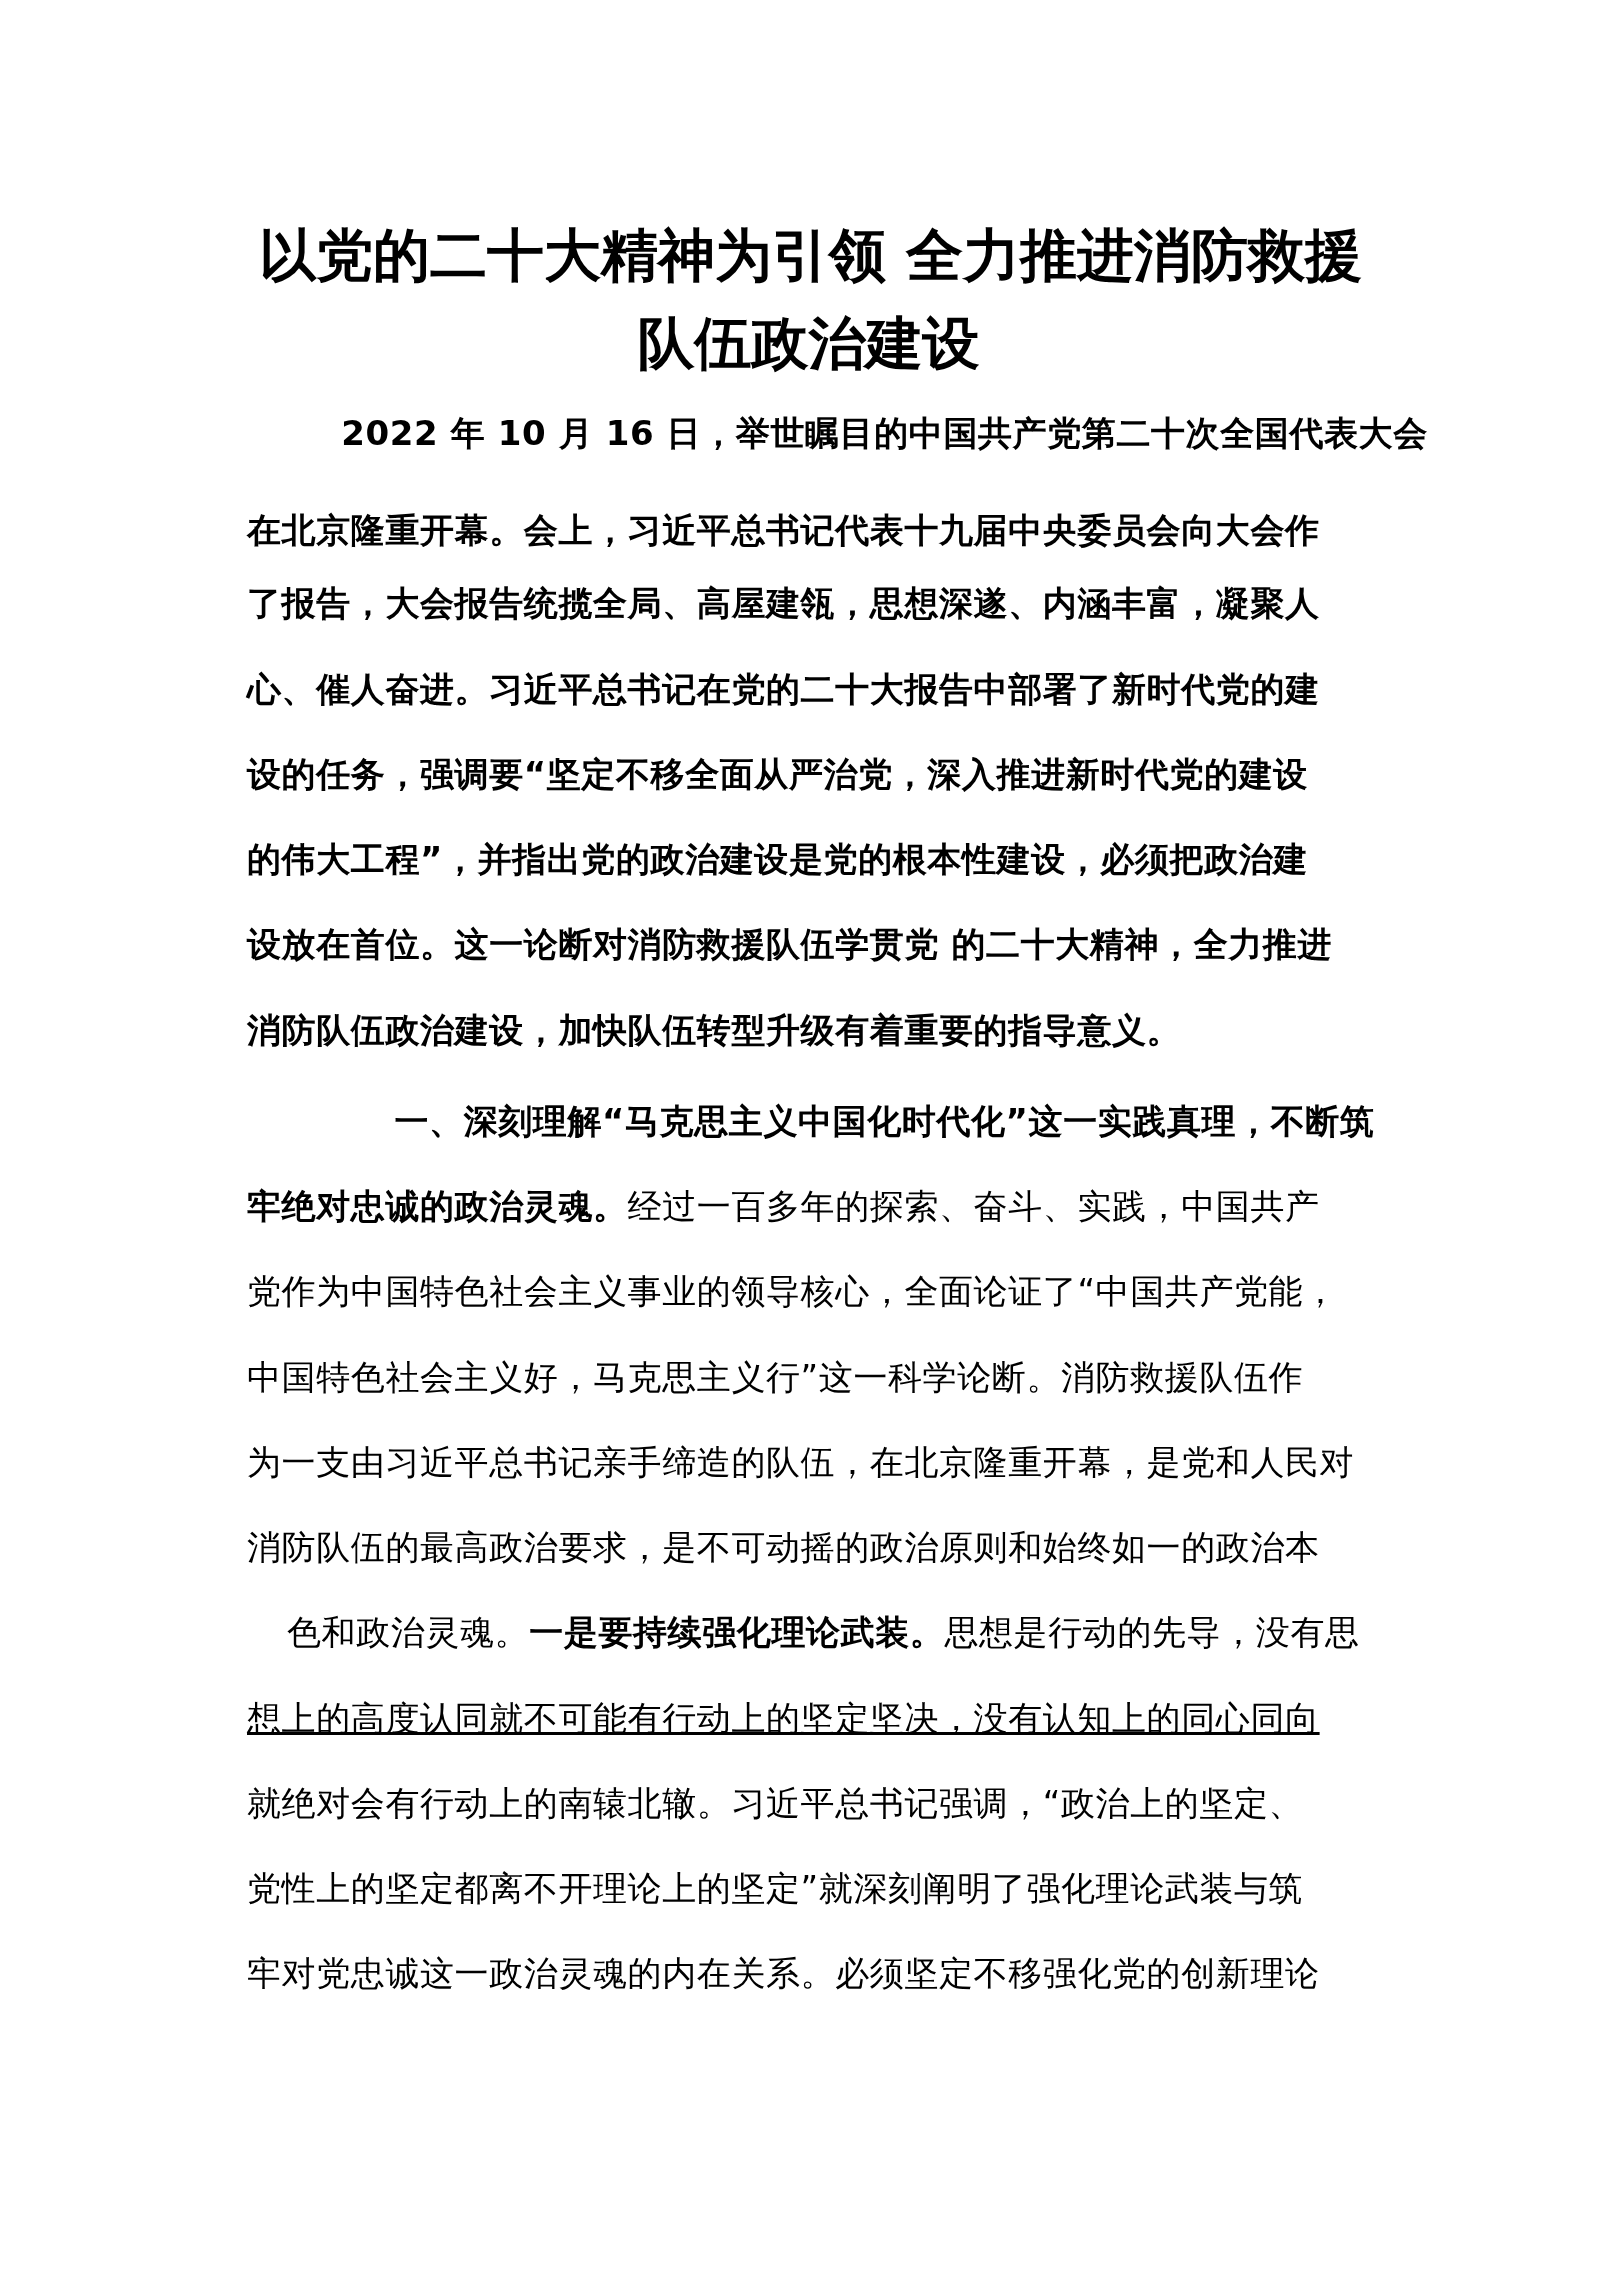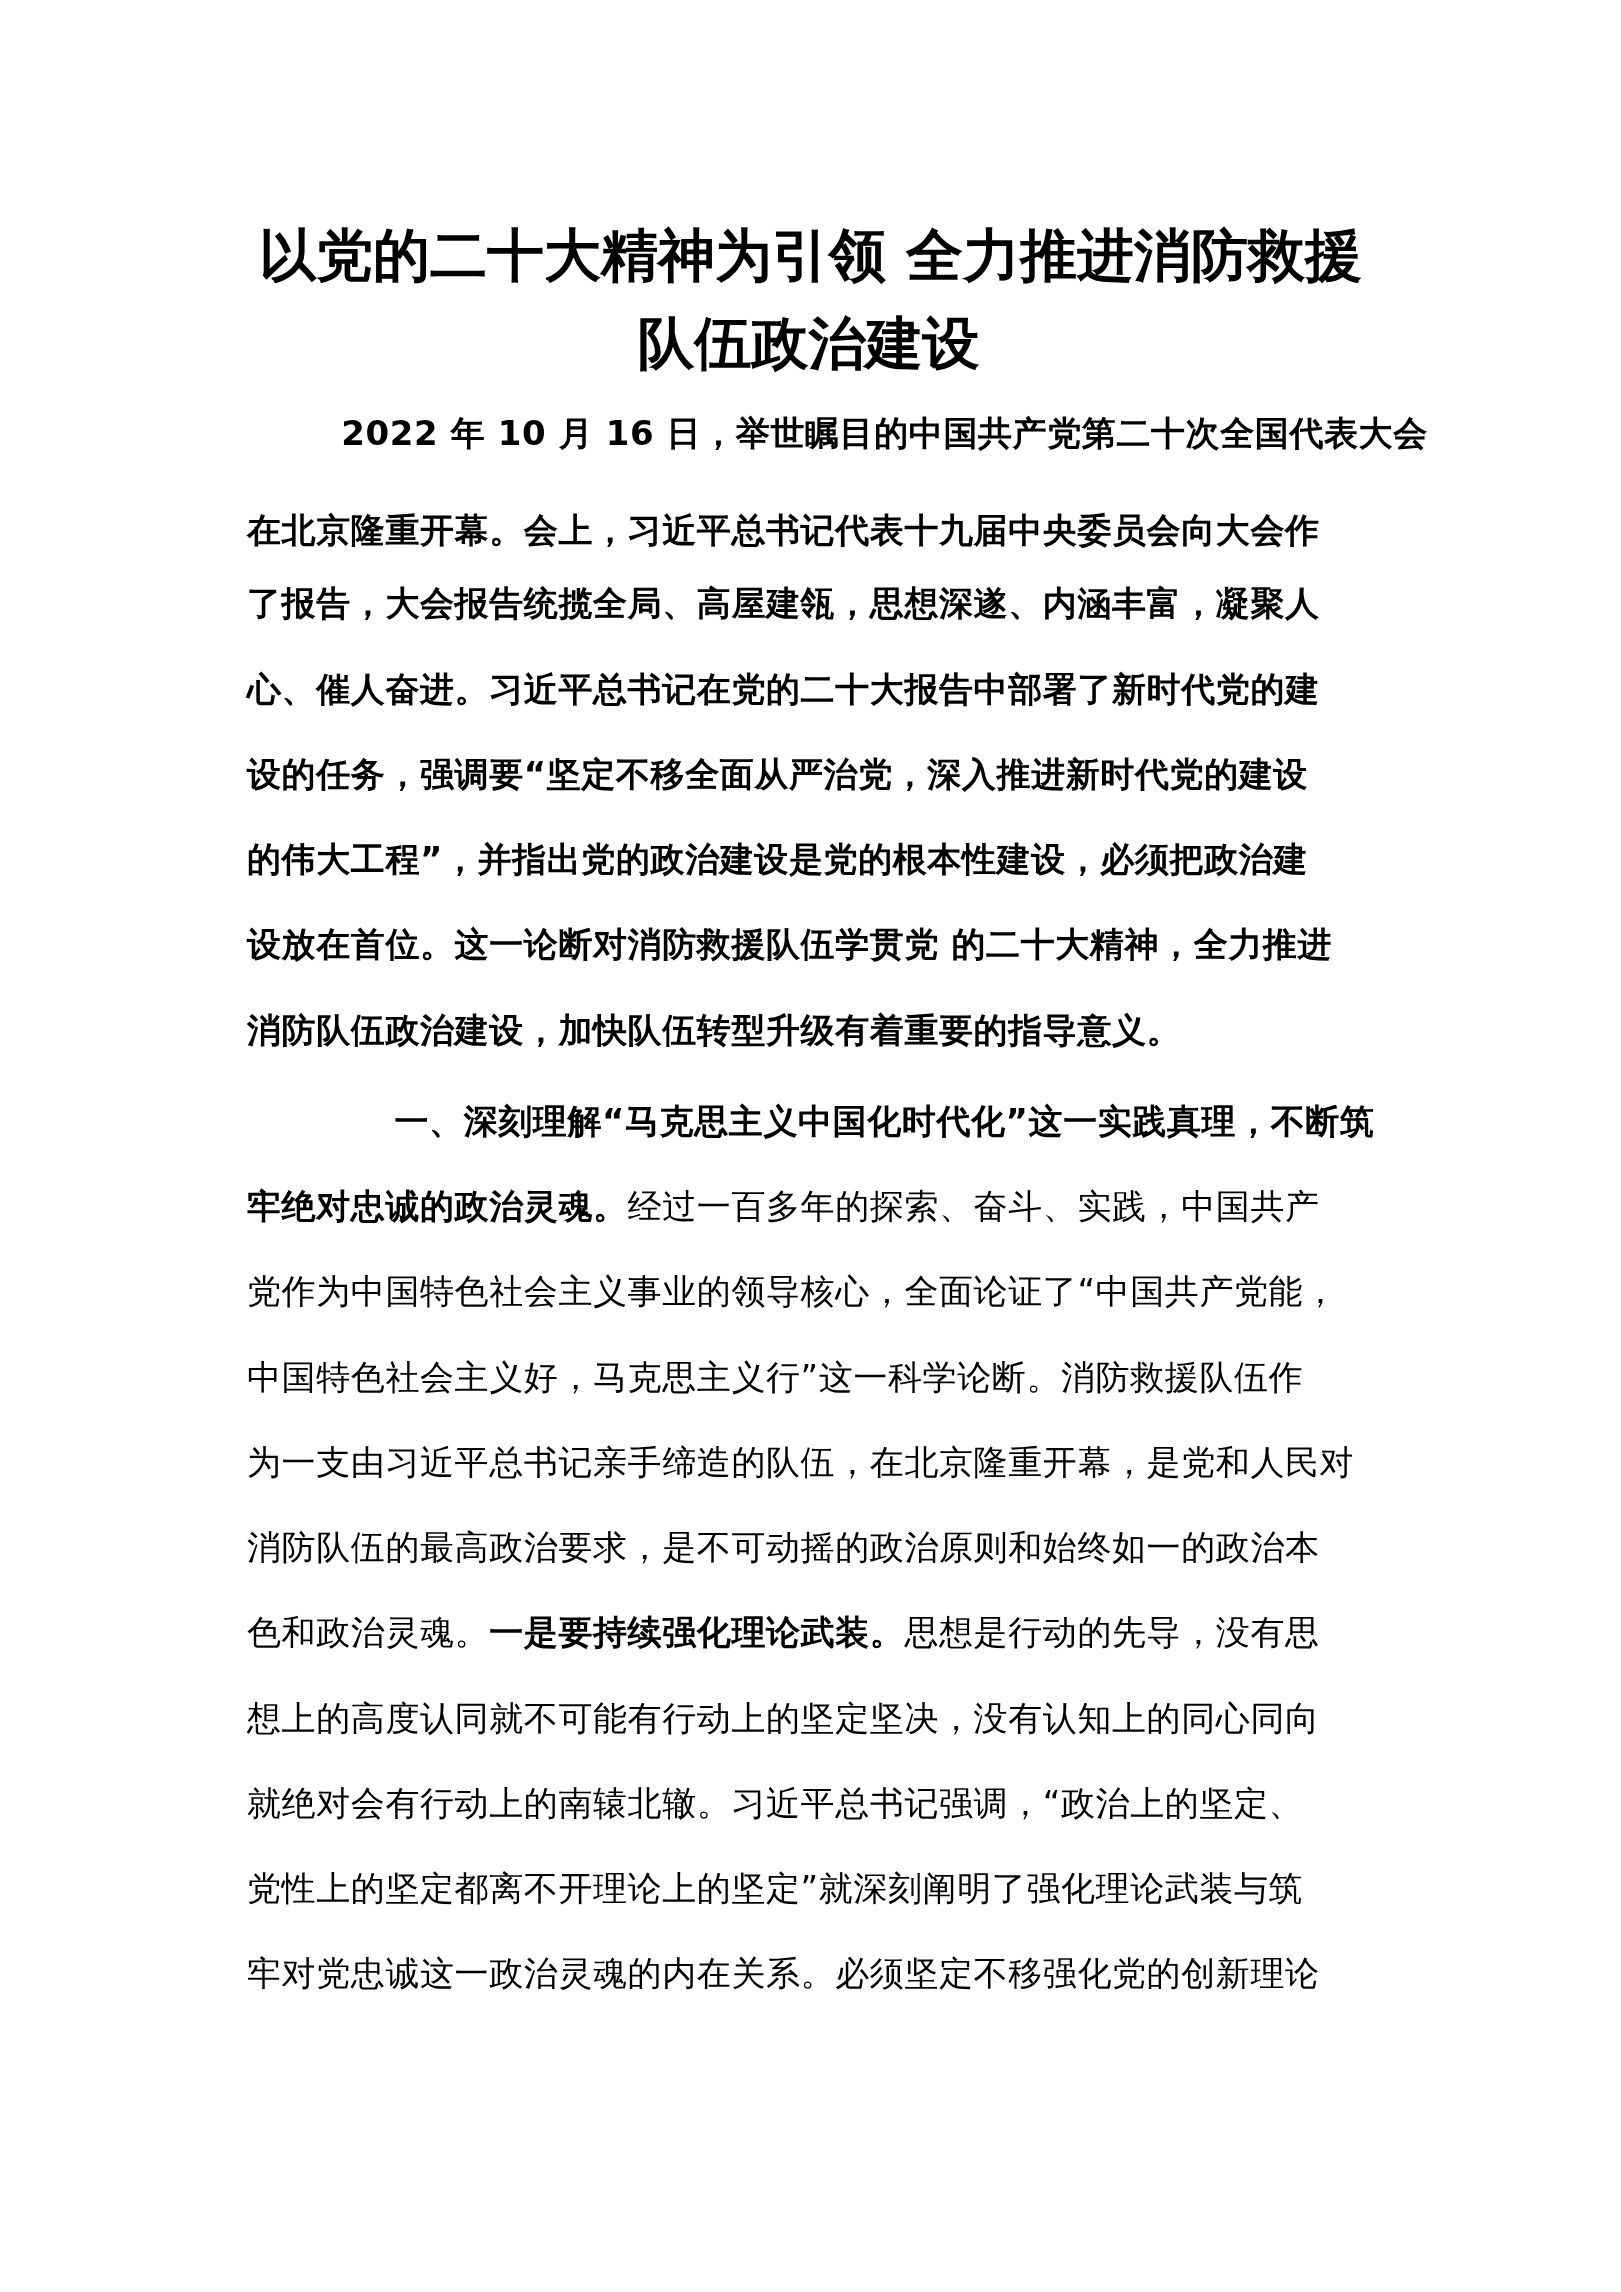--- a/index.html
+++ b/index.html
@@ -39,23 +39,23 @@
 
   <div>
     <div class="line b indent" style="top:1098px;">一、深刻理解“马克思主义中国化时代化”这一实践真理，不断筑</div>
     <div class="line" style="top:1183px;">
       <span class="b">牢绝对忠诚的政治灵魂。</span><span class="r">经过一百多年的探索、奋斗、实践，中国共产</span>
     </div>
     <div class="line r" style="top:1268px;">党作为中国特色社会主义事业的领导核心，全面论证了“中国共产党能，</div>
     <div class="line r" style="top:1354px;">中国特色社会主义好，马克思主义行”这一科学论断。消防救援队伍作</div>
     <div class="line r" style="top:1439px;">为一支由习近平总书记亲手缔造的队伍，在北京隆重开幕，是党和人民对</div>
     <div class="line r" style="top:1524px;">消防队伍的最高政治要求，是不可动摇的政治原则和始终如一的政治本</div>
-    <div class="line" style="top:1609px;">
+    <div class="line" style="top:1609px;margin-left:40px;">
       <span class="r">色和政治灵魂。</span><span class="b">一是要持续强化理论武装。</span><span class="r">思想是行动的先导，没有思</span>
     </div>
-    <div class="line r" style="top:1695px;">想上的高度认同就不可能有行动上的坚定坚决，没有认知上的同心同向</div>
+    <div class="line r" style="top:1695px;text-decoration:underline;">想上的高度认同就不可能有行动上的坚定坚决，没有认知上的同心同向</div>
     <div class="line r" style="top:1780px;">就绝对会有行动上的南辕北辙。习近平总书记强调，“政治上的坚定、</div>
     <div class="line r" style="top:1865px;">党性上的坚定都离不开理论上的坚定”就深刻阐明了强化理论武装与筑</div>
     <div class="line r" style="top:1950px;font-family:Liberation Serif, serif;">牢对党忠诚这一政治灵魂的内在关系。必须坚定不移强化党的创新理论</div>
   </div>
 
 </div>
 
 
 </body></html>

